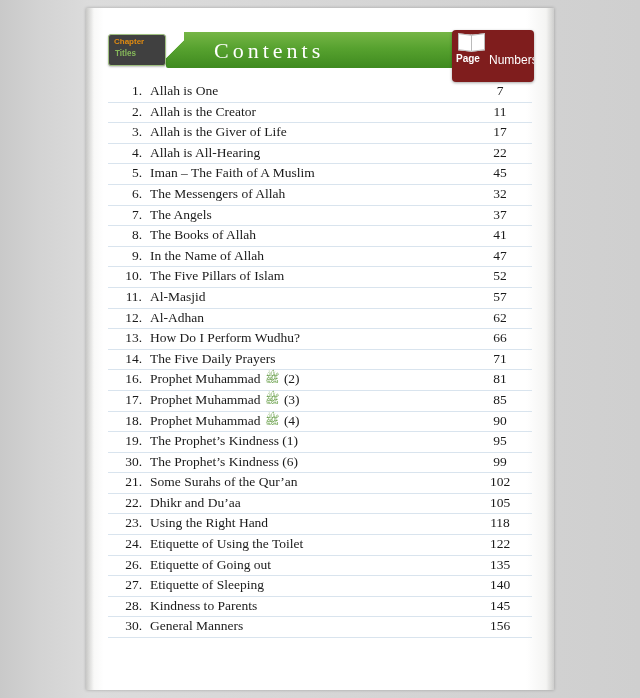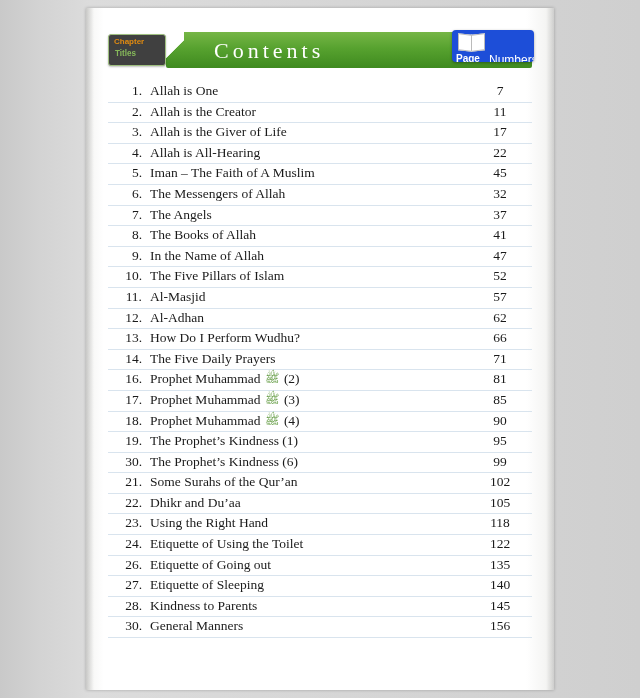--- a/index.html
+++ b/index.html
@@ -108,22 +108,22 @@
     transform: scaleX(0.9);
     transform-origin: left center;
   }
 
   
   .page-tab {
     position: absolute;
     right: -2px;
     top: -2px;
     width: 82px;
-    height: 32px;
-    background: #1d4ed8;
+    height: 52px;
+    background: #7f1d1d;
     border-radius: 4px;
     box-shadow: 0 1px 3px rgba(0,0,0,0.35);
     overflow: hidden;
   }
   .page-tab .book {
     position: absolute;
     left: 6px;
     top: 4px;
     width: 26px;
     height: 16px;

